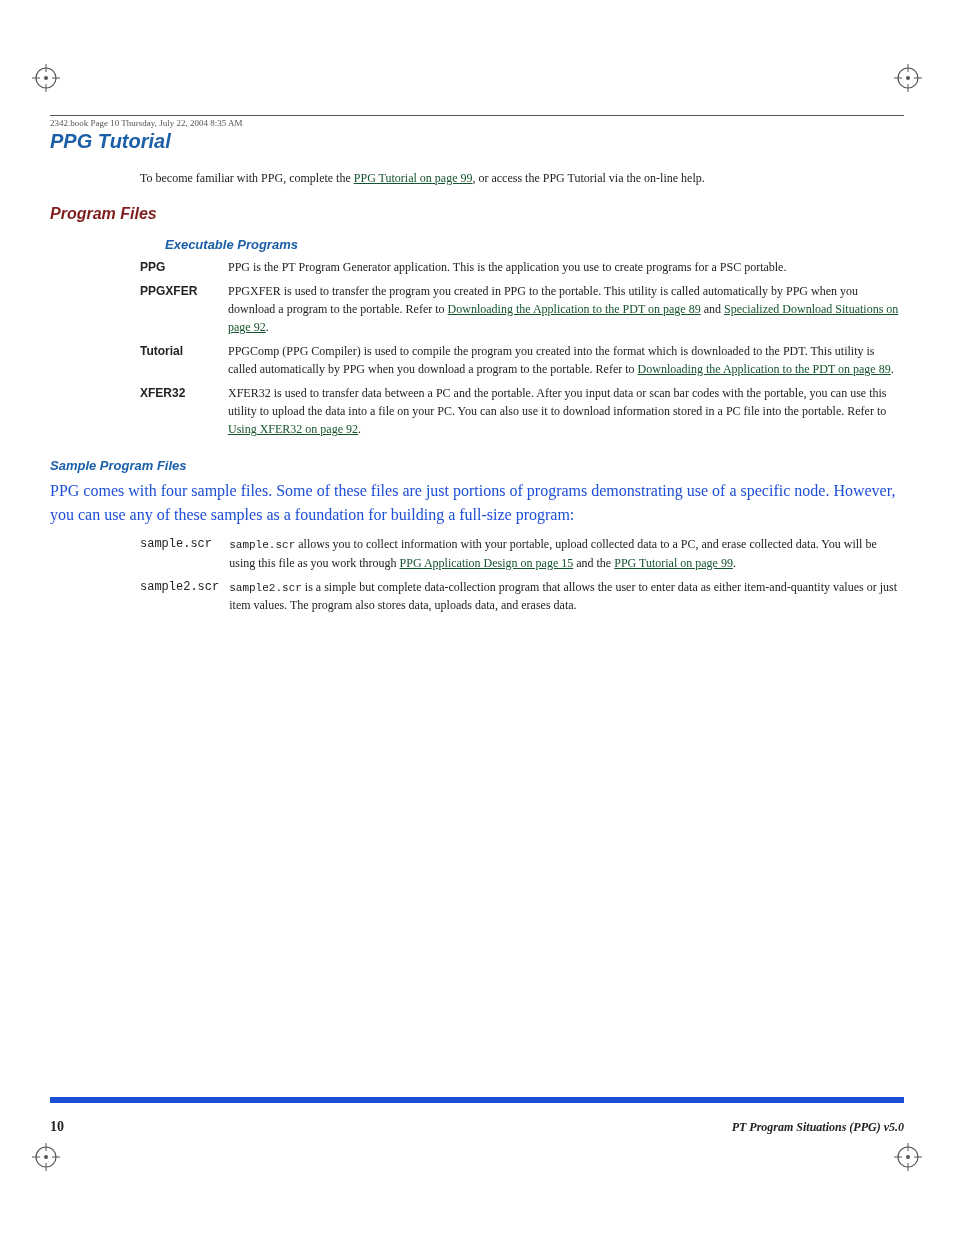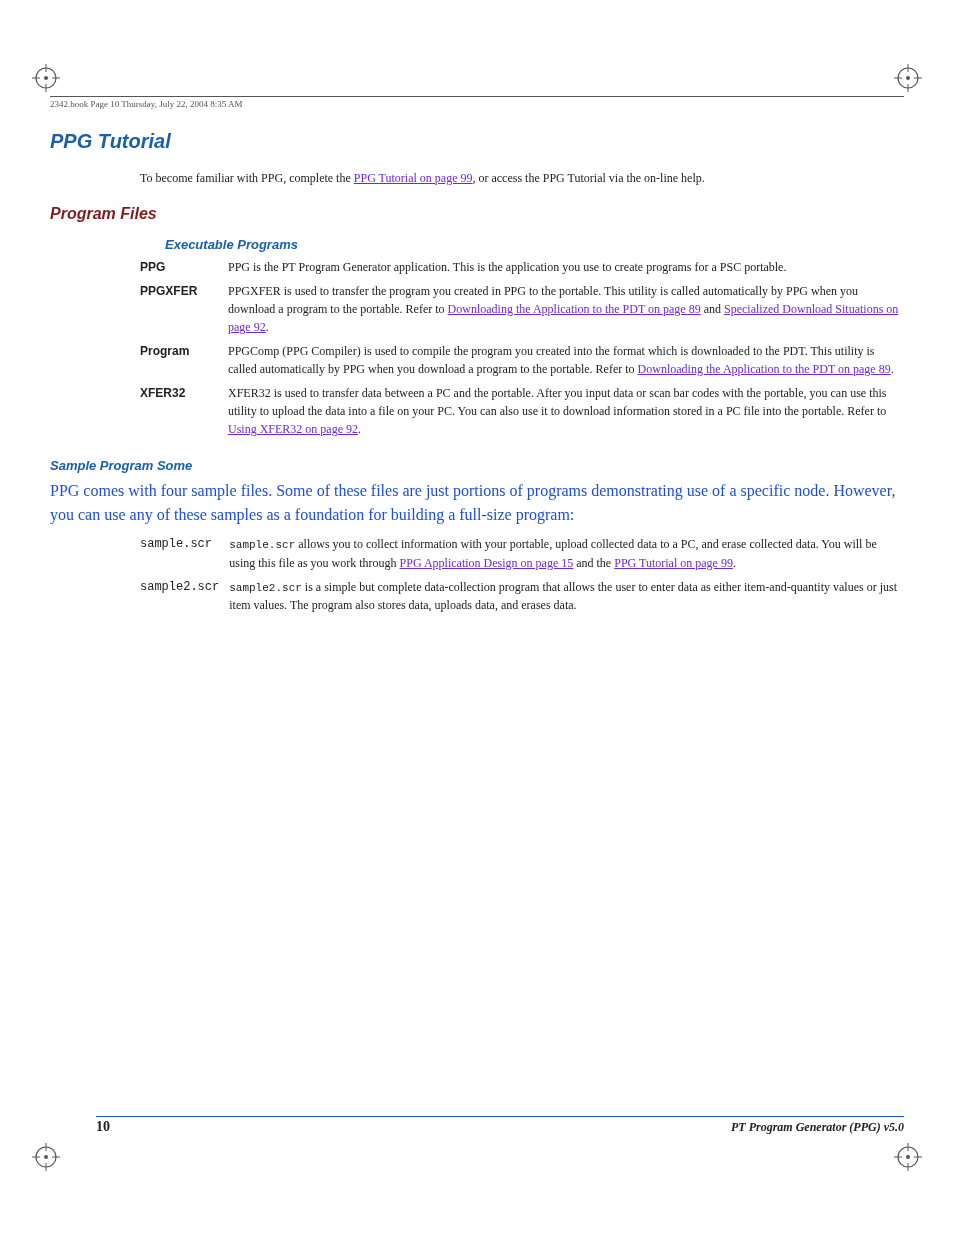--- a/index.html
+++ b/index.html
@@ -23,45 +23,44 @@
     .corner-mark svg { width: 36px; height: 36px; }
 
     .corner-tl { top: 60px; left: 28px; }
     .corner-tr { top: 60px; right: 28px; }
     .corner-bl { bottom: 60px; left: 28px; }
     .corner-br { bottom: 60px; right: 28px; }
 
     
     .header-bar {
       position: absolute;
-      top: 96px;
+      top: 115px;
       left: 50px;
       right: 50px;
       border-top: 1px solid #555;
       font-size: 9px;
       color: #555;
       padding-top: 2px;
     }
     .header-bar-text {
       font-size: 9px;
       color: #555;
     }
 
     
     .footer-bar {
       position: absolute;
       bottom: 100px;
       left: 50px;
       right: 50px;
-      border-top: 1px solid #1d4ed8;
-      padding-top: 2px;
+      border-top: 6px solid #1d4ed8;
+      padding-top: 16px;
       display: flex;
       justify-content: space-between;
       align-items: center;
-      margin-left: 46px;
     }
     .footer-page-num {
       font-size: 14px;
       font-weight: bold;
       color: #222;
     }
     .footer-title {
       font-size: 12px;
       font-style: italic;
       font-weight: bold;
@@ -116,21 +115,21 @@
     }
 
     .body-text-full {
       font-size: 16px;
       line-height: 1.5;
       color: #1d4ed8;
       margin-bottom: 8px;
     }
 
     a, .link {
-      color: #6d28d9;
+      color: #14532d;
       text-decoration: underline;
     }
 
     
     .def-table {
       width: 100%;
       margin-bottom: 6px;
       border-collapse: collapse;
     }
     .def-table td {
@@ -247,35 +246,35 @@
               <td class="def-term">PPG</td>
               <td class="def-desc">PPG is the PT Program Generator application. This is the application you use to create programs for a PSC portable.</td>
             </tr>
 
             <tr>
               <td class="def-term">PPGXFER</td>
               <td class="def-desc">PPGXFER is used to transfer the program you created in PPG to the portable. This utility is called automatically by PPG when you download a program to the portable. Refer to <a class="link">Downloading the Application to the PDT on page 89</a> and <a class="link">Specialized Download Situations on page 92</a>.</td>
             </tr>
 
             <tr>
-              <td class="def-term">Program</td>
+              <td class="def-term">Tutorial</td>
               <td class="def-desc">PPGComp (PPG Compiler) is used to compile the program you created into the format which is downloaded to the PDT. This utility is called automatically by PPG when you download a program to the portable. Refer to <a class="link">Downloading the Application to the PDT on page 89</a>.</td>
             </tr>
 
             <tr>
               <td class="def-term">XFER32</td>
               <td class="def-desc">XFER32 is used to transfer data between a PC and the portable. After you input data or scan bar codes with the portable, you can use this utility to upload the data into a file on your PC. You can also use it to download information stored in a PC file into the portable. Refer to <a class="link">Using XFER32 on page 92</a>.</td>
             </tr>
           </tbody>
         </table>
       </div>
     </div>
 
     <div>
-      <div class="section-h3">Sample Program Some</div>
+      <div class="section-h3">Sample Program Files</div>
       <div class="body-text-full">PPG comes with four sample files. Some of these files are just portions of programs demonstrating use of a specific node. However, you can use any of these samples as a foundation for building a full-size program:</div>
 
       <div class="indent-block">
         <table class="def-table">
           <tbody>
 
             <tr>
               <td class="def-term-mono">sample.scr</td>
               <td class="def-desc"><span class="mono">sample.scr</span> allows you to collect information with your portable, upload collected data to a PC, and erase collected data. You will be using this file as you work through <a class="link">PPG Application Design on page 15</a> and the <a class="link">PPG Tutorial on page 99</a>.</td>
             </tr>
@@ -287,14 +286,14 @@
           </tbody>
         </table>
       </div>
     </div>
   </div>
 
 </div>
 
 <div class="footer-bar">
   <span class="footer-page-num">10</span>
-  <span class="footer-title">PT Program Generator (PPG)  v5.0</span>
+  <span class="footer-title">PT Program Situations (PPG)  v5.0</span>
 </div>
 
 </body></html>

